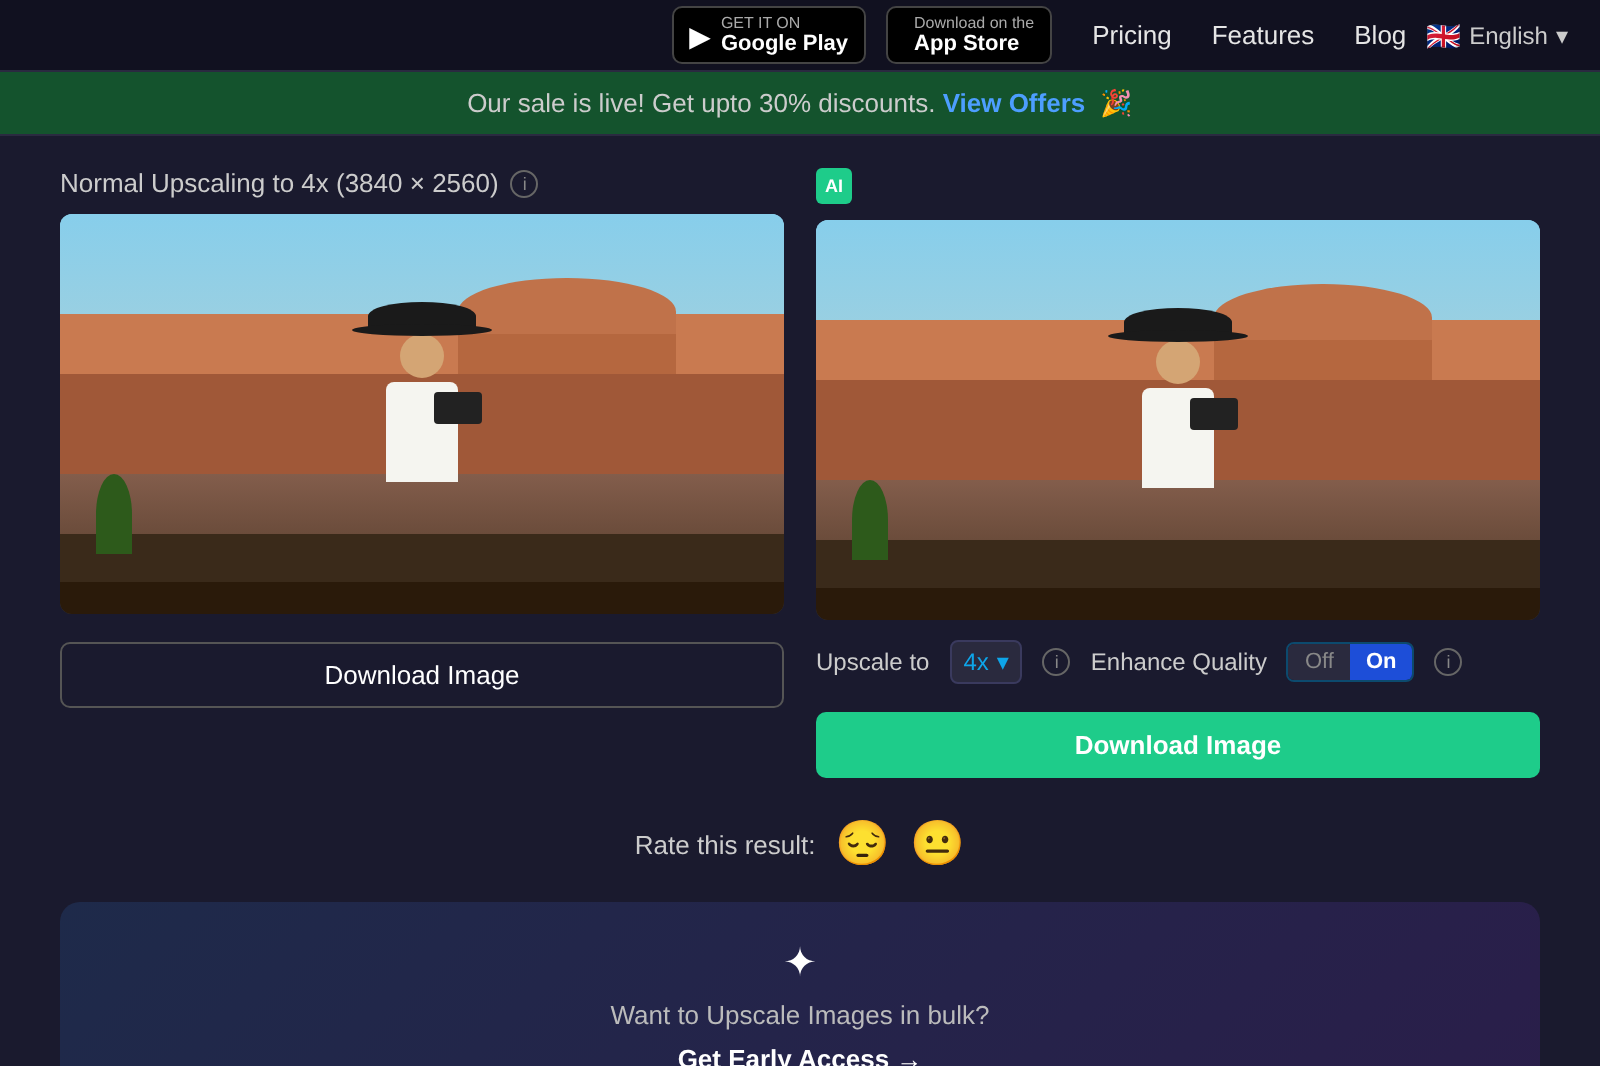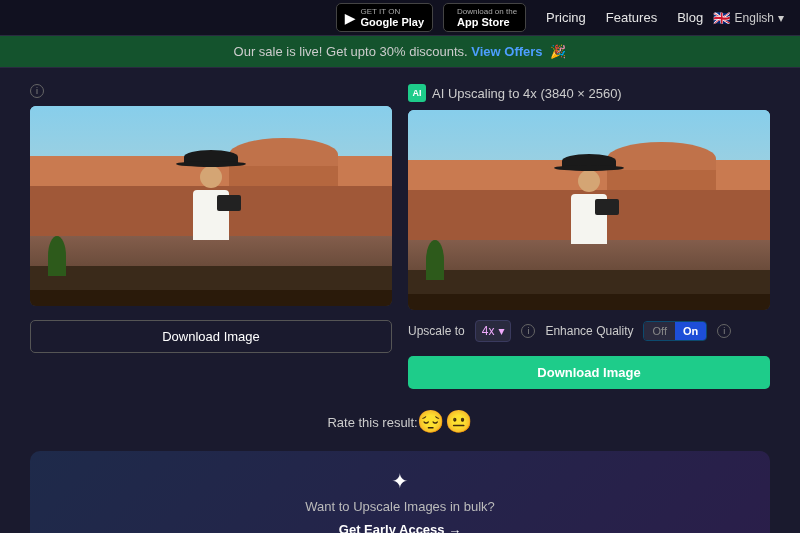--- a/index.html
+++ b/index.html
@@ -220,21 +220,21 @@
 
     .control-label {
       font-size: 12px;
       color: #ccc;
     }
 
     .select-box {
       background: #2a2a3e;
       border: 1px solid #3a3a5e;
       border-radius: 4px;
-      color: #f0abfc;
+      color: #0ea5e9;
       font-size: 12px;
       padding: 3px 6px;
       cursor: pointer;
       display: flex;
       align-items: center;
       gap: 4px;
     }
 
     .enhance-toggle {
       display: flex;
@@ -288,20 +288,21 @@
       font-weight: bold;
       cursor: pointer;
       width: 100%;
     }
 
     
     .rating-row {
       display: flex;
       align-items: center;
       justify-content: center;
+      gap: 10px;
       margin-top: 20px;
       font-size: 13px;
       color: #ccc;
     }
     .emoji-btn {
       font-size: 22px;
       cursor: pointer;
       background: none;
       border: none;
     }
@@ -368,20 +369,21 @@
   <a href="#">View Offers</a>
   <span class="fire-emoji">🎉</span>
 </div>
 
 <div class="main-content">
 
   <div class="comparison-row">
 
     <div class="panel">
       <div class="panel-title">
+        <span>Normal Upscaling to 4x (3840 × 2560)</span>
         <span class="info-icon">i</span>
       </div>
       <div class="image-placeholder">
         <div class="photo-bg">
 
           <div style="position:absolute;top:0;left:0;right:0;height:32%;background:linear-gradient(180deg,#87CEEB,#9dd0e0);"></div>
 
           <div style="position:absolute;top:25%;left:0;right:0;height:40%;background:#c97a50;"></div>
 
           <div style="position:absolute;top:16%;left:55%;width:30%;height:28%;background:#c0724a;border-radius:50% 50% 0 0 / 30% 30% 0 0;"></div>
@@ -405,21 +407,20 @@
         </div>
       </div>
       <div class="download-row-left">
         <button class="btn-download-outline">Download Image</button>
       </div>
     </div>
 
     <div class="panel">
       <div class="panel-title">
         <span class="ai-icon">AI</span>
-        <span>AI Upscaling to 4x (3840 × 2560)</span>
       </div>
       <div class="image-placeholder">
         <div class="photo-bg">
 
           <div style="position:absolute;top:0;left:0;right:0;height:32%;background:linear-gradient(180deg,#87CEEB,#9dd0e0);"></div>
 
           <div style="position:absolute;top:25%;left:0;right:0;height:40%;background:#c97a50;"></div>
 
           <div style="position:absolute;top:16%;left:55%;width:30%;height:28%;background:#c0724a;border-radius:50% 50% 0 0 / 30% 30% 0 0;"></div>
           <div style="position:absolute;top:30%;left:55%;width:30%;height:20%;background:#b5673f;"></div>

